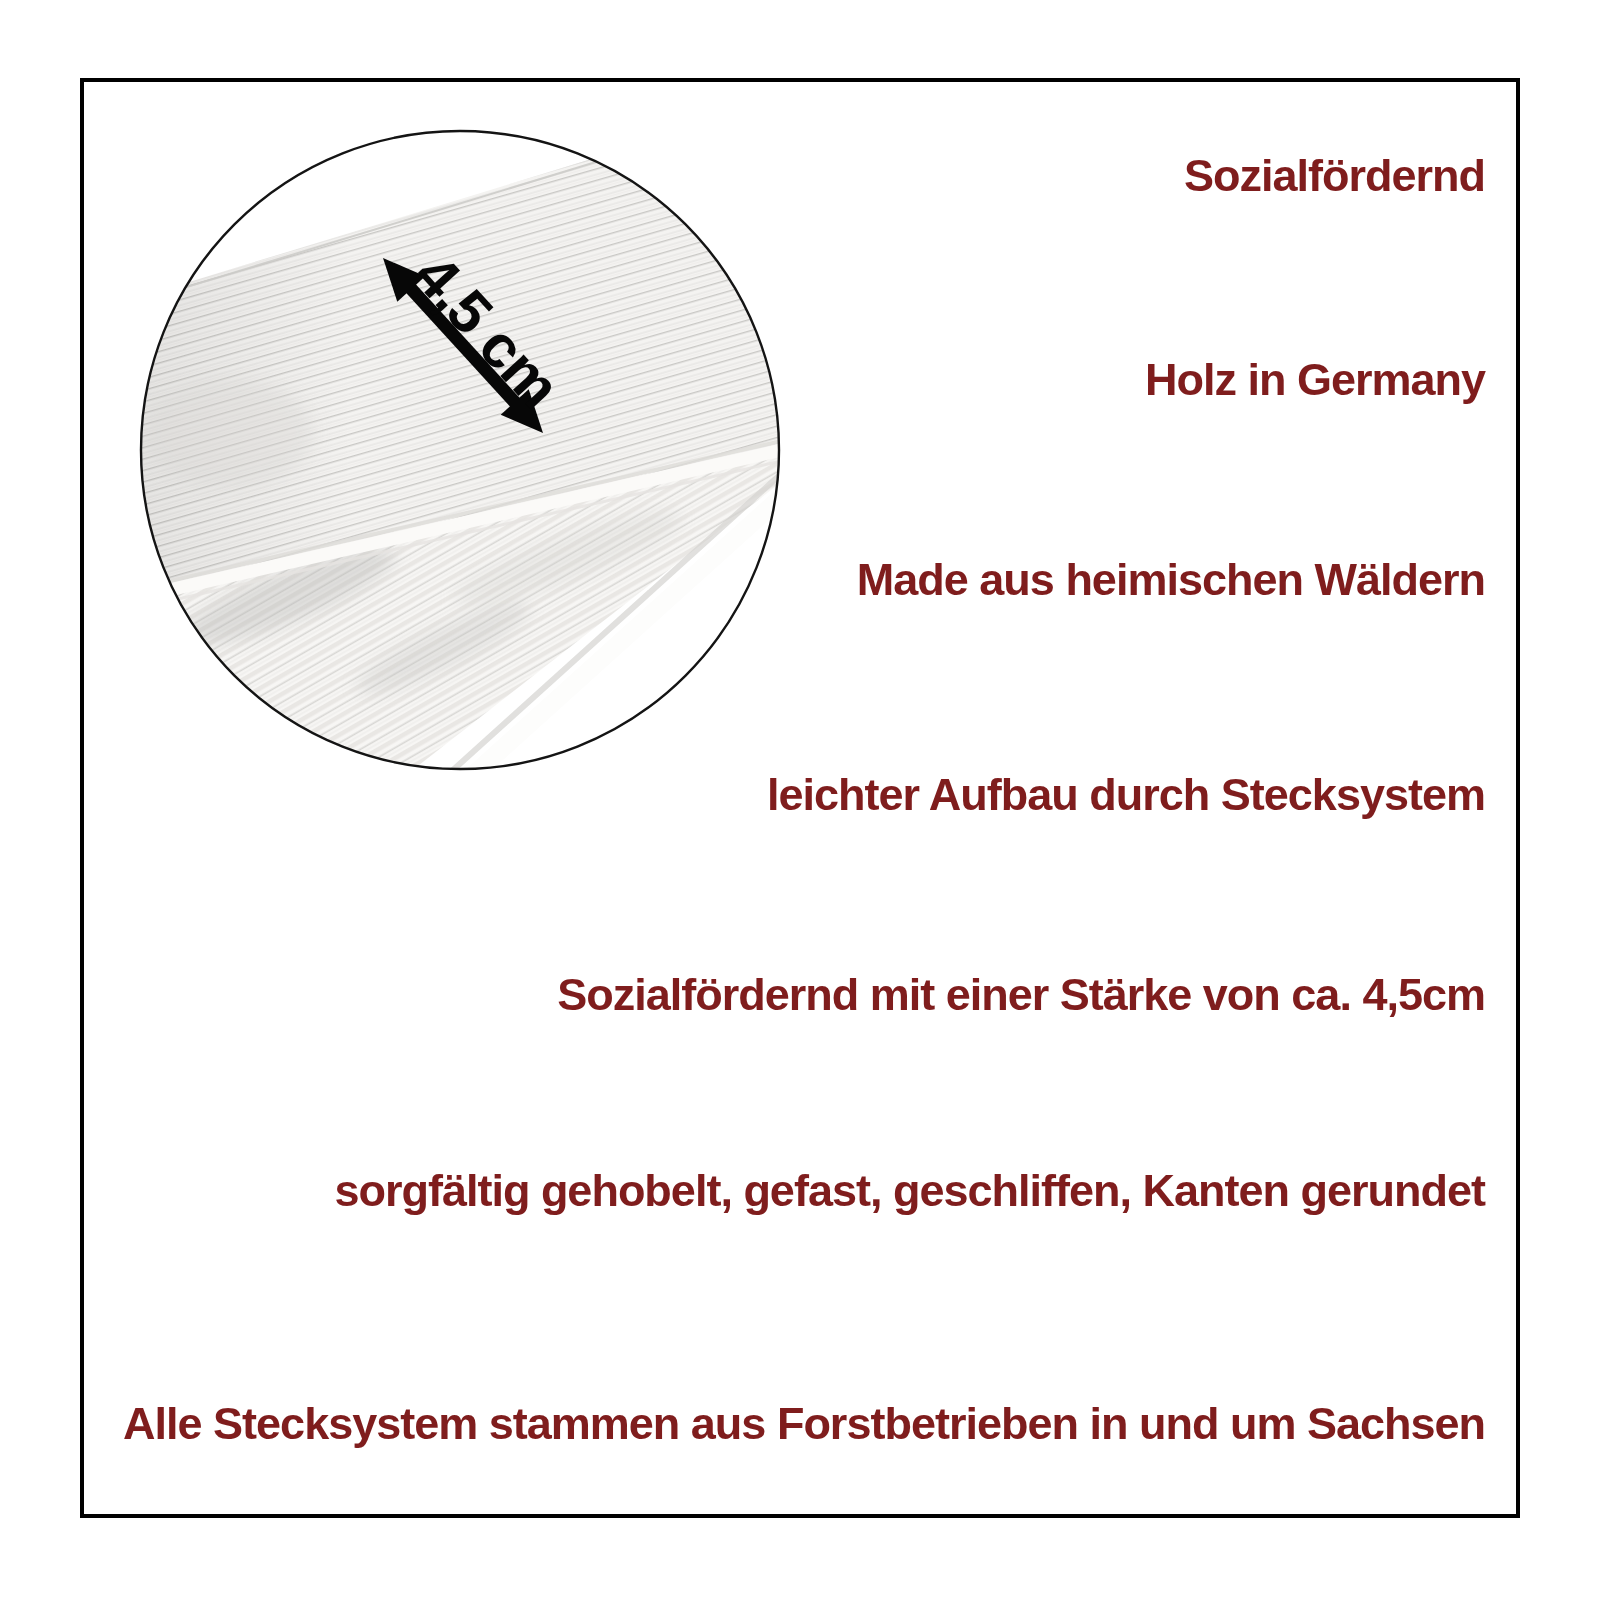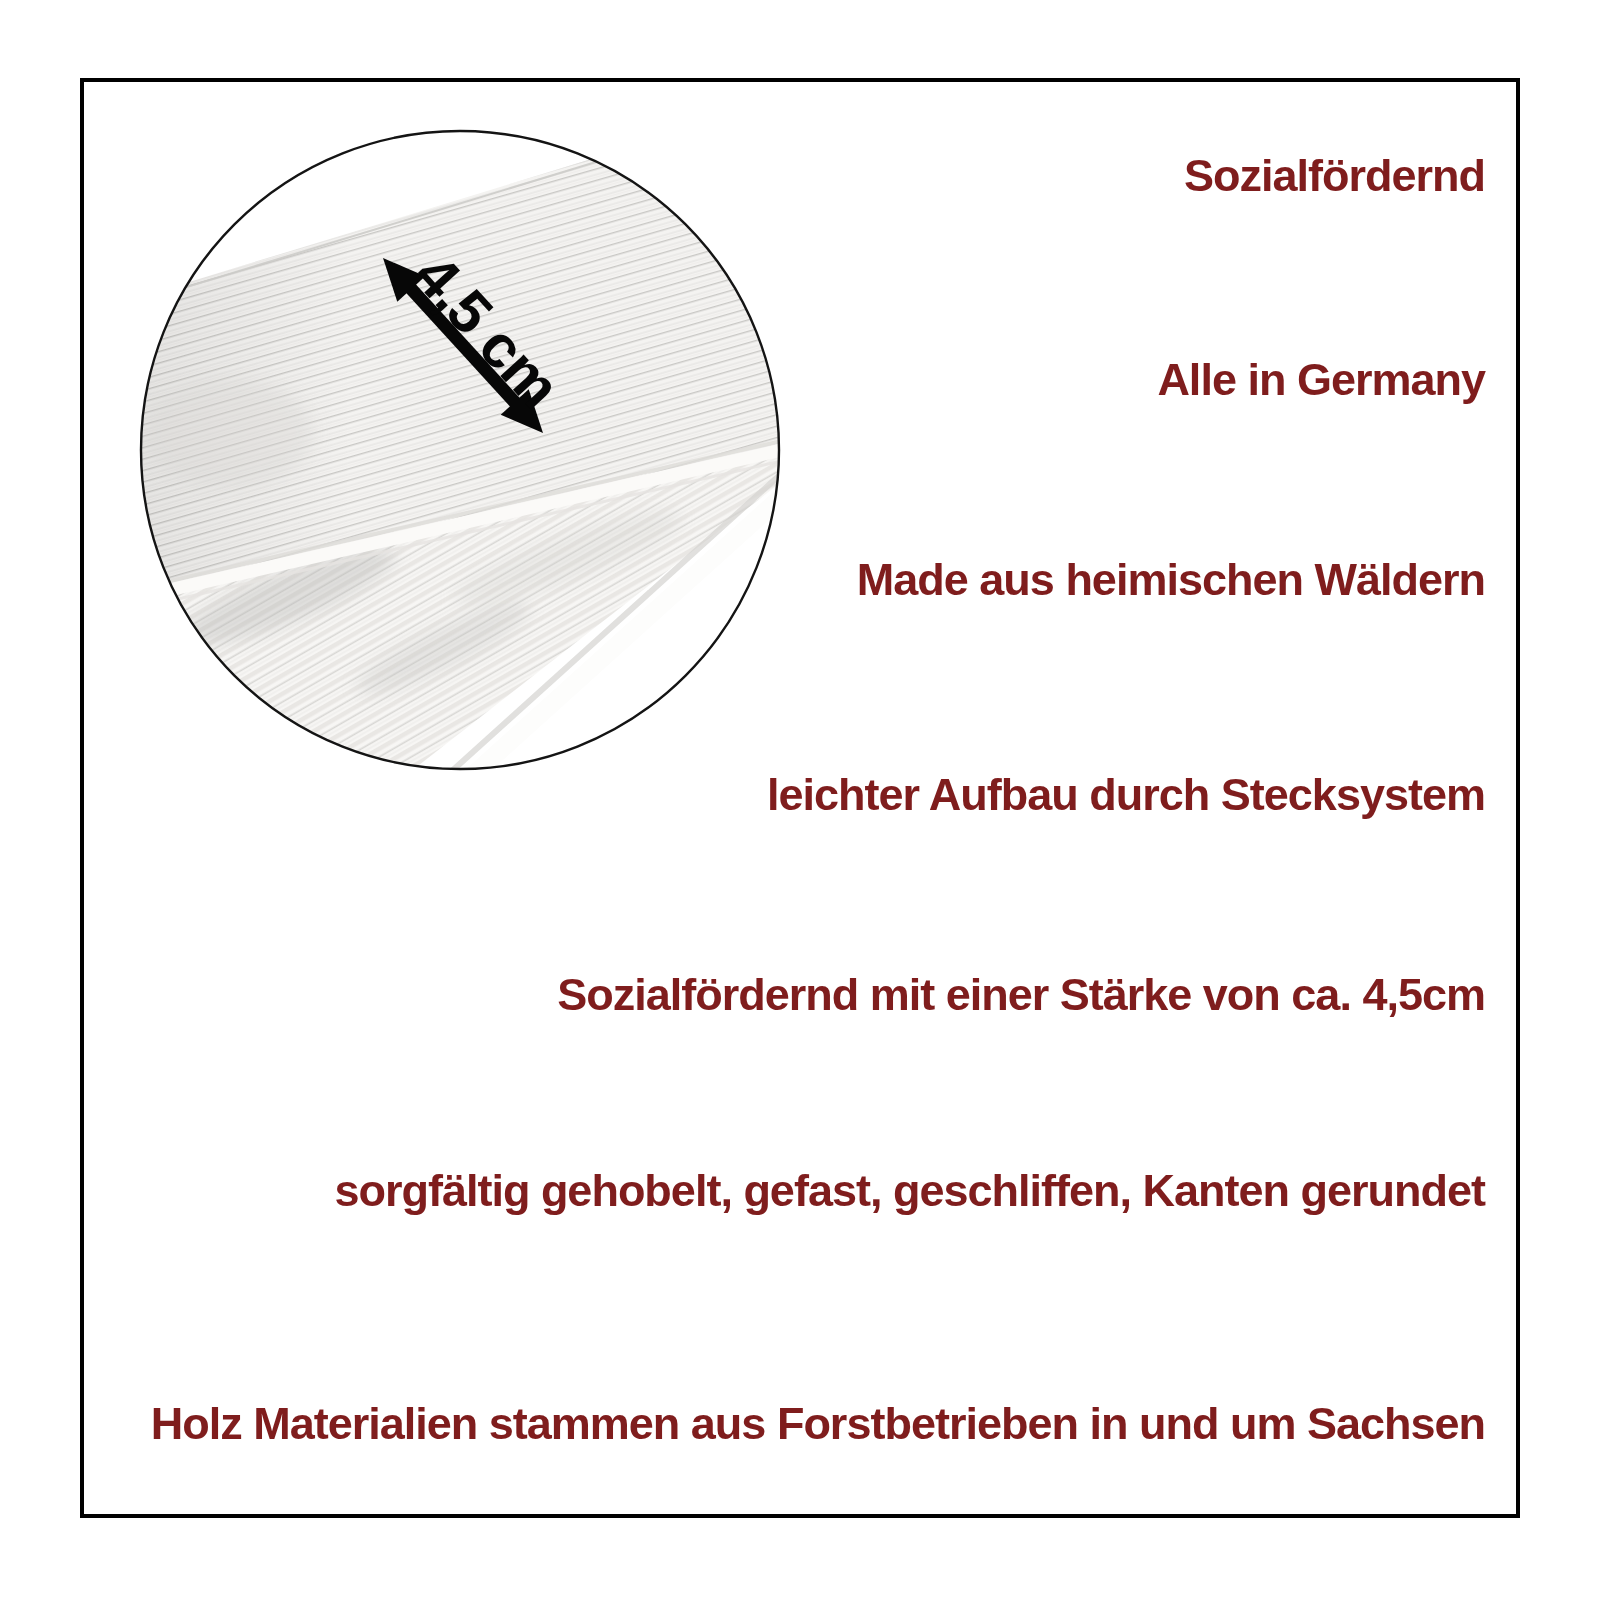--- a/index.html
+++ b/index.html
@@ -117,20 +117,20 @@
 
     <g>
       <line x1="266.6" y1="153.6" x2="383.4" y2="281.4" stroke="#070707" stroke-width="13"></line>
       <polygon points="245,130 259.3,173.8 287.3,148.2" fill="#070707"></polygon>
       <polygon points="405,305 362.7,286.8 390.7,261.2" fill="#070707"></polygon>
       <text class="dim-text" transform="translate(349,203) rotate(47.6)" text-anchor="middle" dominant-baseline="central">4,5 cm</text>
     </g>
   </svg>
 
   <div class="feature f1">Sozialfördernd</div>
-  <div class="feature f2">Alle in Germany</div>
+  <div class="feature f2">Holz in Germany</div>
   <div class="feature f3">Made aus heimischen Wäldern</div>
   <div class="feature f4">leichter Aufbau durch Stecksystem</div>
   <div class="feature f5">Sozialfördernd mit einer Stärke von ca. 4,5cm</div>
   <div class="feature f6">sorgfältig gehobelt, gefast, geschliffen, Kanten gerundet</div>
-  <div class="feature f7">Holz Materialien stammen aus Forstbetrieben in und um Sachsen</div>
+  <div class="feature f7">Alle Stecksystem stammen aus Forstbetrieben in und um Sachsen</div>
 
 </div>
 
 </body></html>

